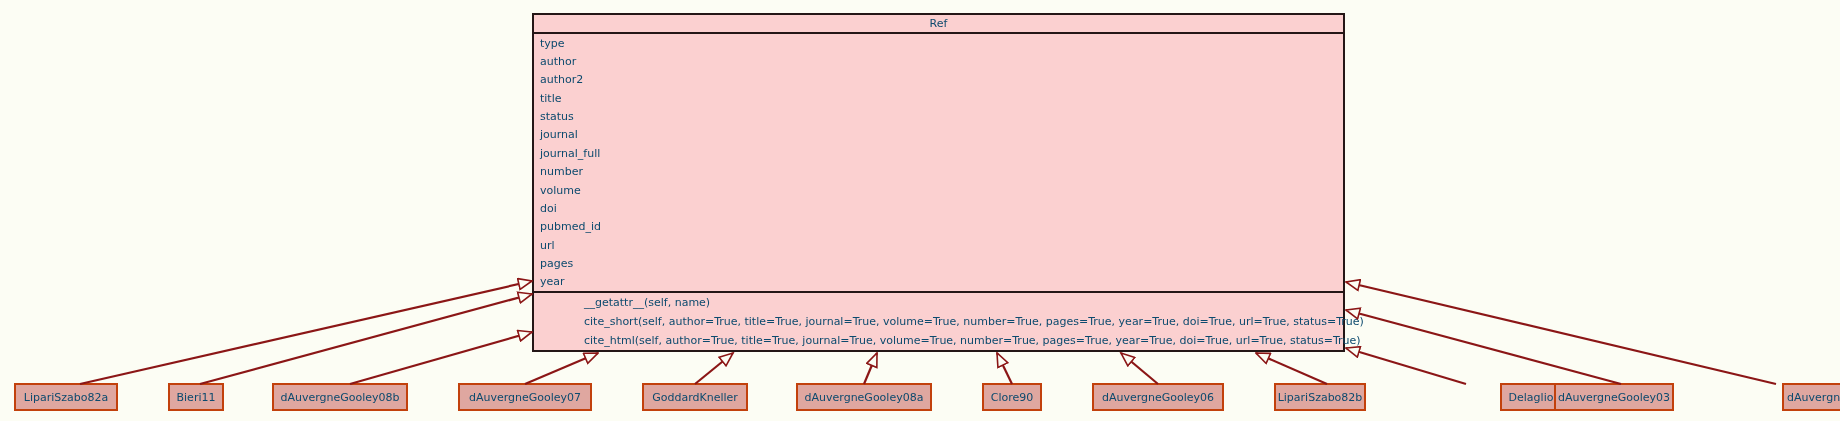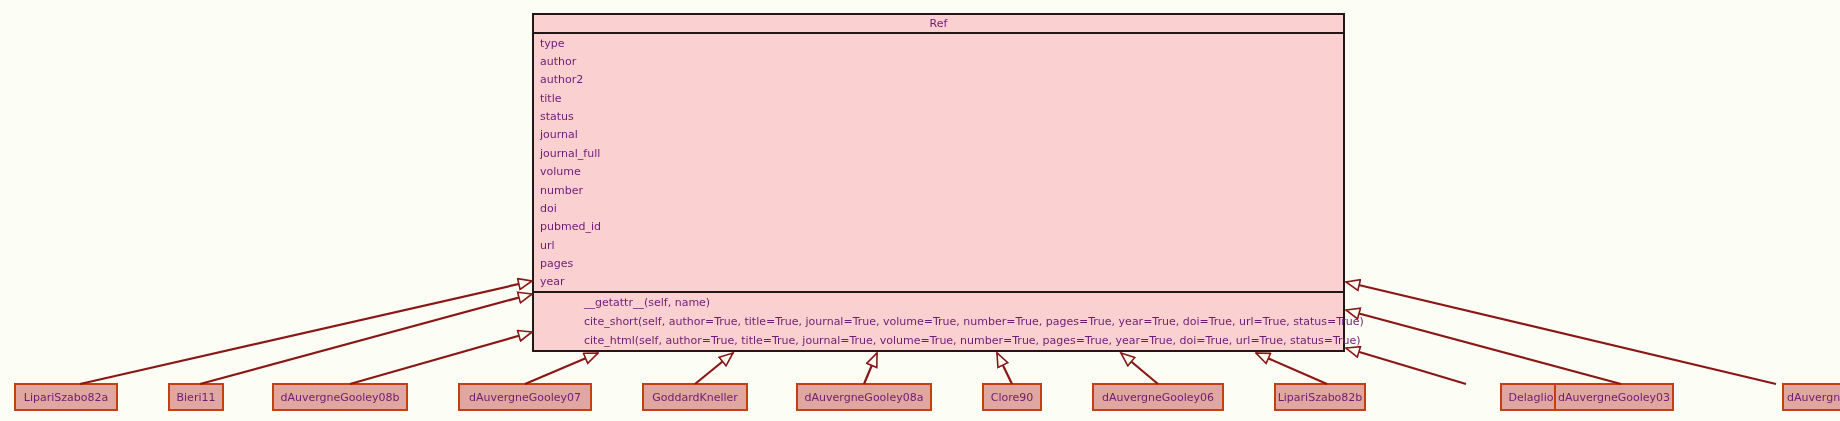--- a/index.html
+++ b/index.html
@@ -1,21 +1,21 @@
 <!DOCTYPE html>
 <html><head>
 <meta charset="utf-8">
 <style>
   html,body{margin:0;padding:0;}
   .canvas{
     position:relative;
     width:1840px;height:421px;
     background:#fcfdf4;
     font-family:"DejaVu Sans","Liberation Sans",sans-serif;
-    color:#701a75;
+    color:#0c4a6e;
     overflow:hidden;
   }
   .edges{position:absolute;left:0;top:0;width:1840px;height:421px;pointer-events:none;z-index:3;}
   .edge{stroke:#8b1616;stroke-width:2.2;}
   
   .refbox{
     position:absolute;left:532px;top:13px;width:813px;height:339px;
     background:#fbd0d0;
     border:2px solid #241616;
     box-sizing:border-box;
@@ -84,22 +84,22 @@
   <div class="refbox">
     <div class="ref-title">Ref</div>
     <div class="ref-attrs">
       <div class="row">type</div>
       <div class="row">author</div>
       <div class="row">author2</div>
       <div class="row">title</div>
       <div class="row">status</div>
       <div class="row">journal</div>
       <div class="row">journal_full</div>
+      <div class="row">number</div>
       <div class="row">volume</div>
-      <div class="row">number</div>
       <div class="row">doi</div>
       <div class="row">pubmed_id</div>
       <div class="row">url</div>
       <div class="row">pages</div>
       <div class="row">year</div>
     </div>
     <div class="ref-methods">
       <div class="row">__getattr__(self, name)</div>
       <div class="row">cite_short(self, author=True, title=True, journal=True, volume=True, number=True, pages=True, year=True, doi=True, url=True, status=True)</div>
       <div class="row">cite_html(self, author=True, title=True, journal=True, volume=True, number=True, pages=True, year=True, doi=True, url=True, status=True)</div>

